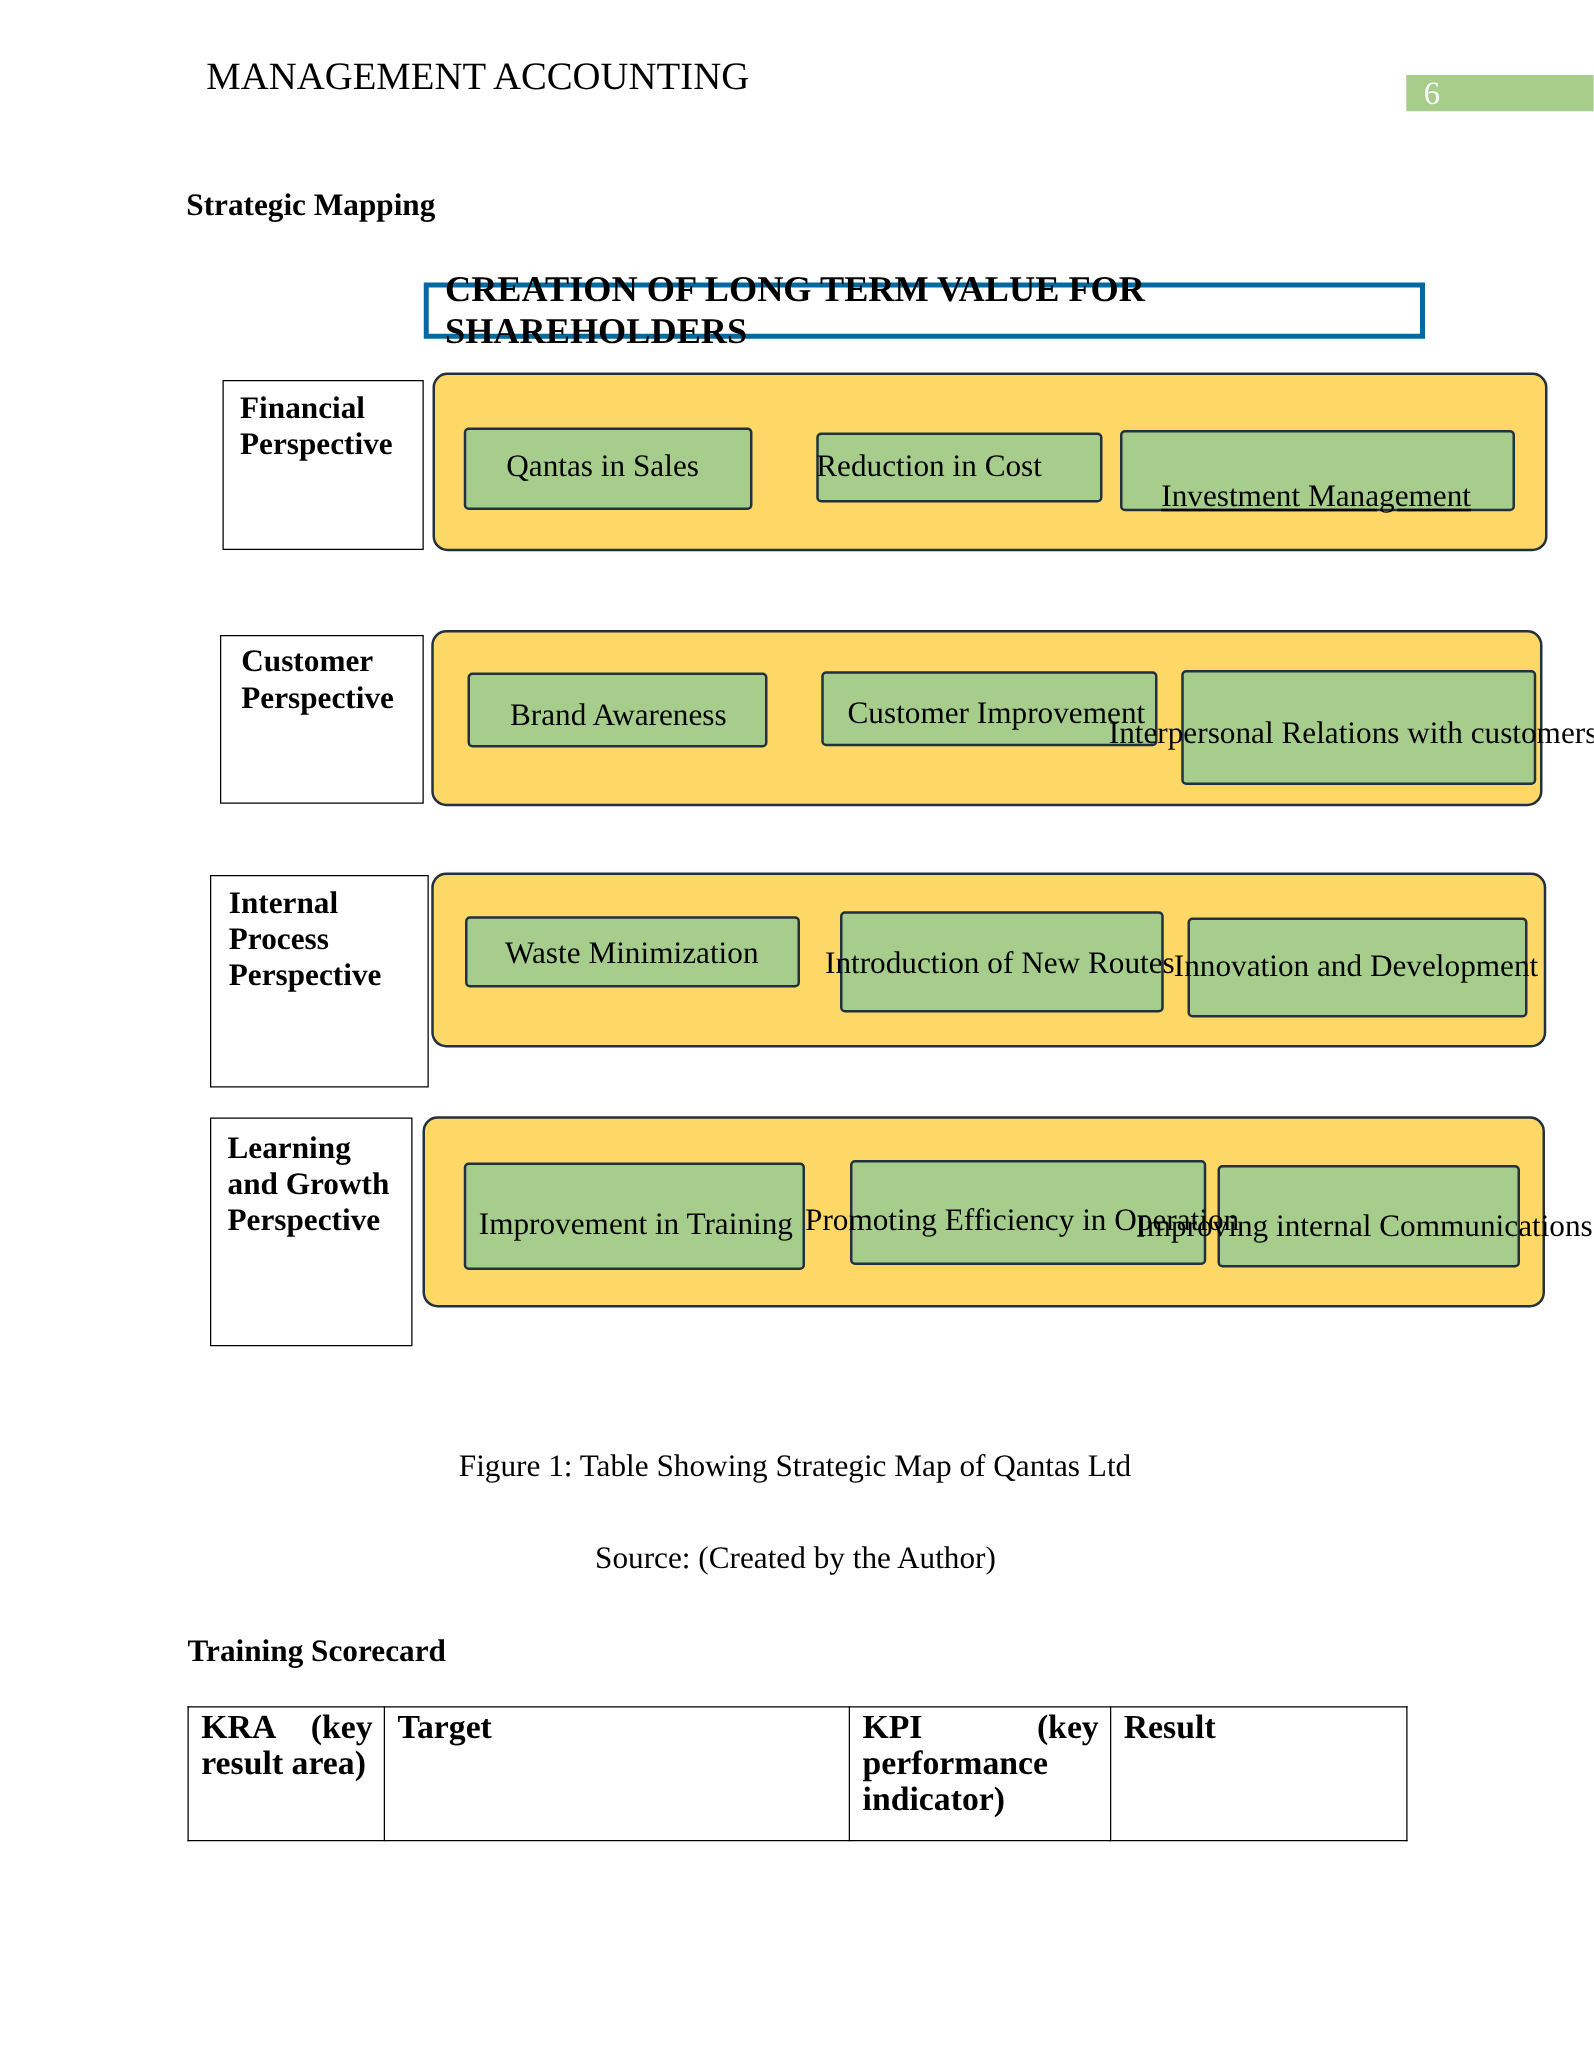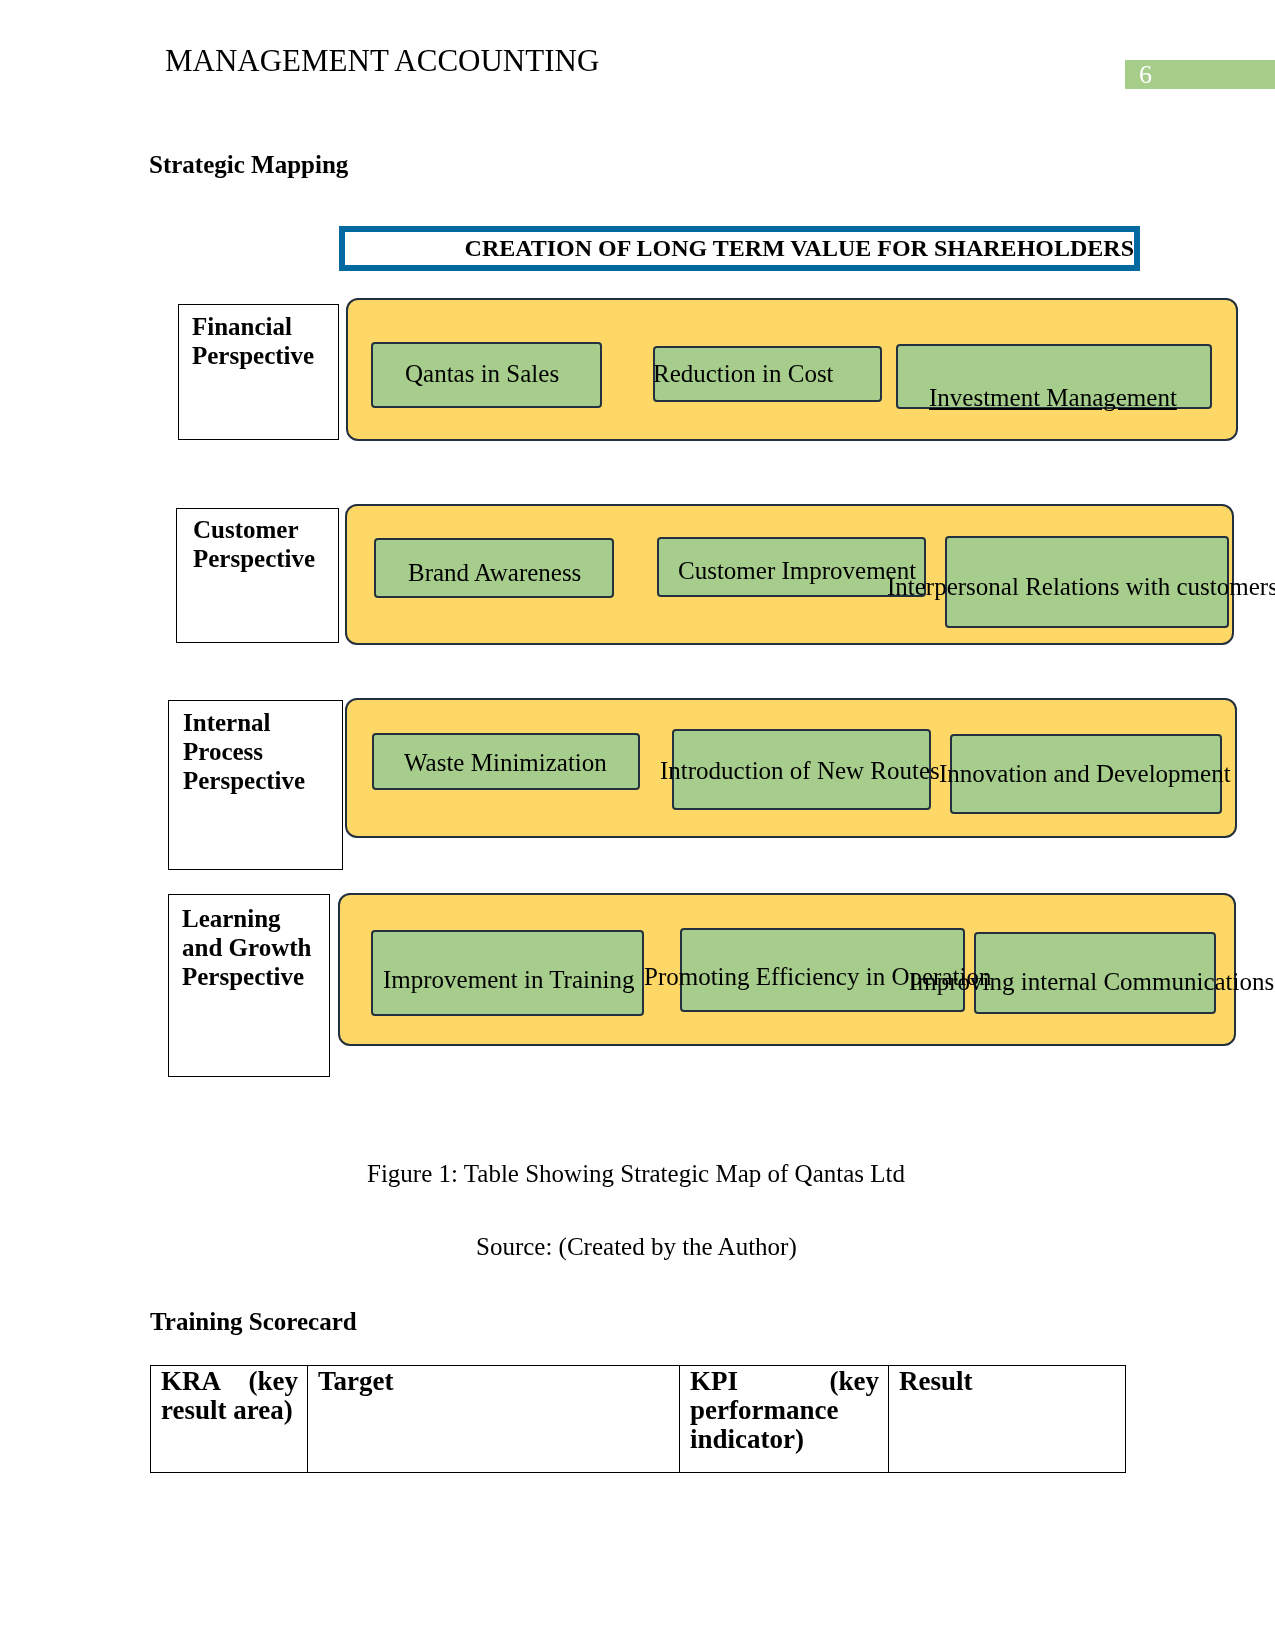--- a/index.html
+++ b/index.html
@@ -19,23 +19,23 @@
   #page-number-text { left:1139px; top:60px; font-size:26px; color:#ffffff; line-height:29.5px; }
 
   
   .h-bold { font-weight:bold; font-size:25px; line-height:27px; }
   #strategic-mapping-heading { left:149px; top:151px; }
   #balanced-scorecard-heading { left:150px; top:1308px; }
 
   
   #value-banner {
     left:339px; top:226px; width:801px; height:45px;
-    border:6px solid #0369a1; box-sizing:border-box;
-    font-weight:bold; font-size:24px;
-    display:flex; align-items:center; padding-left:13px;justify-content:flex-end;
+    border:4px solid #0369a1; box-sizing:border-box;
+    font-weight:bold; font-size:29px;
+    display:flex; align-items:center; padding-left:13px;
   }
 
   
   .persp-label {
     border:1.5px solid #000; box-sizing:border-box;
   }
   .persp-label-text {
     position:absolute; font-weight:bold; font-size:25px; line-height:29.1px;
     white-space:nowrap;
   }

